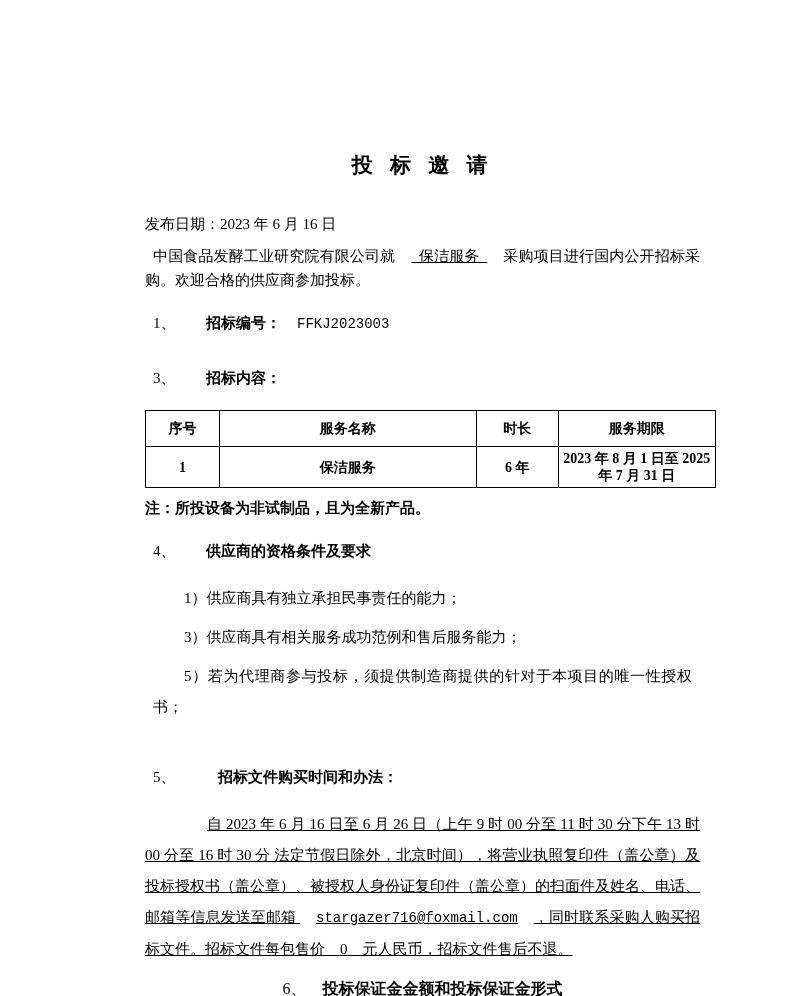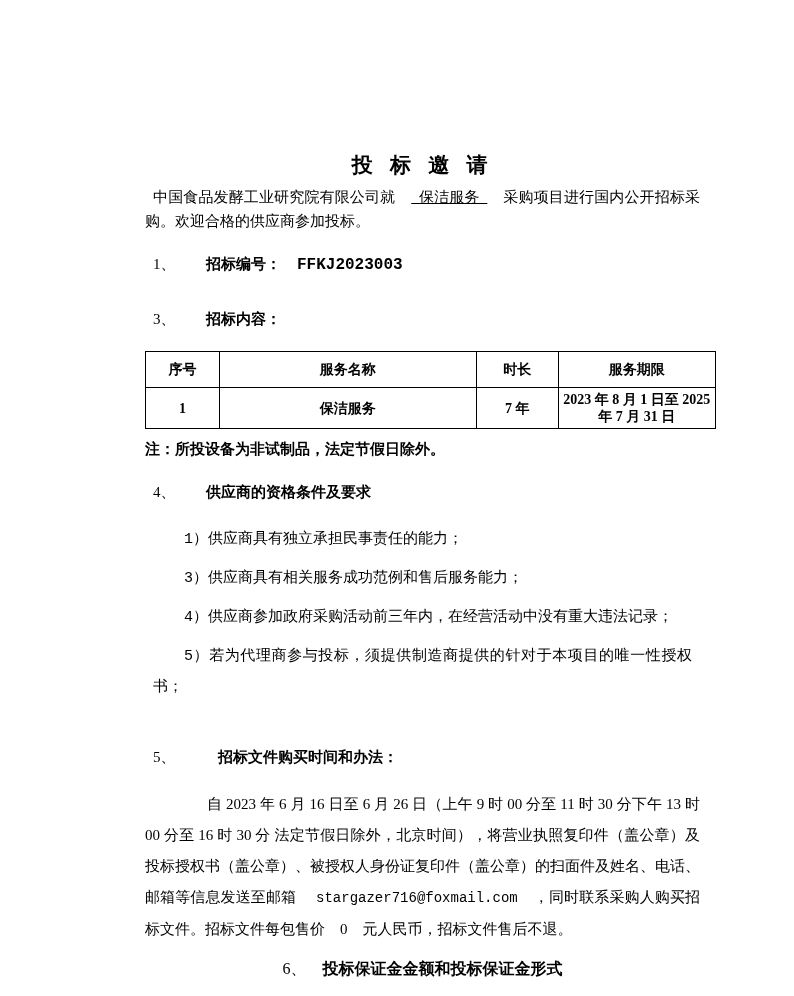--- a/index.html
+++ b/index.html
@@ -18,52 +18,53 @@
     font-size: 21px; line-height: 24px; letter-spacing: 6px;
     white-space: pre;
   }
   .pub-date { margin-top: 35px; font-size: 15px; line-height: 24px; }
   .intro { font-size: 15px; line-height: 24px; text-align: justify; }
   .u-blank { text-decoration: underline; white-space: pre; }
   .num-item { font-size: 15px; line-height: 31px; }
   .num { display: inline-block; width: 37px; }
   .num-wide { display: inline-block; width: 49px; }
   .lbl { font-weight: bold; }
-  .val { font-family: "Liberation Mono", "DejaVu Sans Mono", monospace; font-size: 16px; font-weight: bold; }
+  .val { font-family: "Liberation Mono", "DejaVu Sans Mono", monospace; font-size: 14px; }
   .bid-table {
     width: 100%; border-collapse: collapse; margin-top: 1px;
     font-size: 14px; font-weight: bold; text-align: center;
   }
   .bid-table th, .bid-table td {
     border: 1px solid #000; padding: 2px 4px; line-height: 17px;
     font-weight: bold; vertical-align: middle;
   }
   .bid-table thead tr { height: 36px; }
   .bid-table tbody tr { height: 41px; }
   .note { margin-top: 5px; font-weight: bold; font-size: 15px; line-height: 24px; }
   .sec-heading { font-size: 15px; line-height: 31px; margin-top: 2px; }
   .qual p {
     font-size: 15px; line-height: 31px;
-    text-align: justify; text-indent: 31px; font-family: Liberation Mono, monospace;
+    text-align: justify; text-indent: 31px;
   }
   .sec5-heading { margin-top: 31px; }
   .purchase {
     font-size: 15px; line-height: 31px;
-    text-align: justify; text-indent: 54px;
+    text-align: justify; text-indent: 54px; text-decoration: underline;
   }
   .email { font-family: "Liberation Mono", "DejaVu Sans Mono", monospace; font-size: 14px; }
   .sec6 { margin-top: 8px; font-size: 16px; line-height: 31px; text-align: center; }
 </style>
 </head>
 <body>
 
 <div class="page">
 
   <div class="doc-title">投 标 邀 请</div>
 
+  <div class="pub-date">发布日期：2023 年 6 月 16 日</div>
 
   <div class="intro"><span>中国食品发酵工业研究院有限公司就</span><span class="u-blank">  保洁服务  </span><span>采购项目进行国内公开招标采购。欢迎合格的供应商参加投标。</span></div>
 
   <div class="num-item"><span class="num">1、</span><span class="lbl">招标编号：</span><span class="val">FFKJ2023003</span></div>
 
 
   <div class="num-item"><span class="num">3、</span><span class="lbl">招标内容：</span></div>
 
   <table class="bid-table">
     <colgroup>
@@ -77,34 +78,33 @@
         <th>序号</th>
         <th>服务名称</th>
         <th>时长</th>
         <th>服务期限</th>
       </tr>
     </thead>
     <tbody>
       <tr>
         <td>1</td>
         <td>保洁服务</td>
-        <td>7 年</td>
+        <td>6 年</td>
         <td>2023 年 8 月 1 日至 2025 年 7 月 31 日</td>
       </tr>
     </tbody>
   </table>
 
-  <div class="note">注：所投设备为非试制品，法定节假日除外。</div>
+  <div class="note">注：所投设备为非试制品，且为全新产品。</div>
 
   <div class="num-item sec-heading"><span class="num">4、</span><span class="lbl">供应商的资格条件及要求</span></div>
 
   <div class="qual">
     <p>1）供应商具有独立承担民事责任的能力；</p>
     <p>3）供应商具有相关服务成功范例和售后服务能力；</p>
-    <p>4）供应商参加政府采购活动前三年内，在经营活动中没有重大违法记录；</p>
     <p>5）若为代理商参与投标，须提供制造商提供的针对于本项目的唯一性授权书；</p>
   </div>
 
   <div class="num-item sec5-heading"><span class="num-wide">5、</span><span class="lbl">招标文件购买时间和办法：</span></div>
 
   <div class="purchase"><span>自 2023 年 6 月 16 日至 6 月 26 日（上午 9 时 00 分至 11 时 30 分下午 13 时 00 分至 16 时 30 分 法定节假日除外，北京时间），将营业执照复印件（盖公章）及投标授权书（盖公章）、被授权人身份证复印件（盖公章）的扫面件及姓名、电话、邮箱等信息发送至邮箱 </span><span class="email">stargazer716@foxmail.com</span><span>，同时联系采购人购买招标文件。招标文件每包售价　0　元人民币，招标文件售后不退。</span></div>
 
   <div class="sec6"><span>6、</span><span class="lbl">投标保证金金额和投标保证金形式</span></div>
 
 </div>

